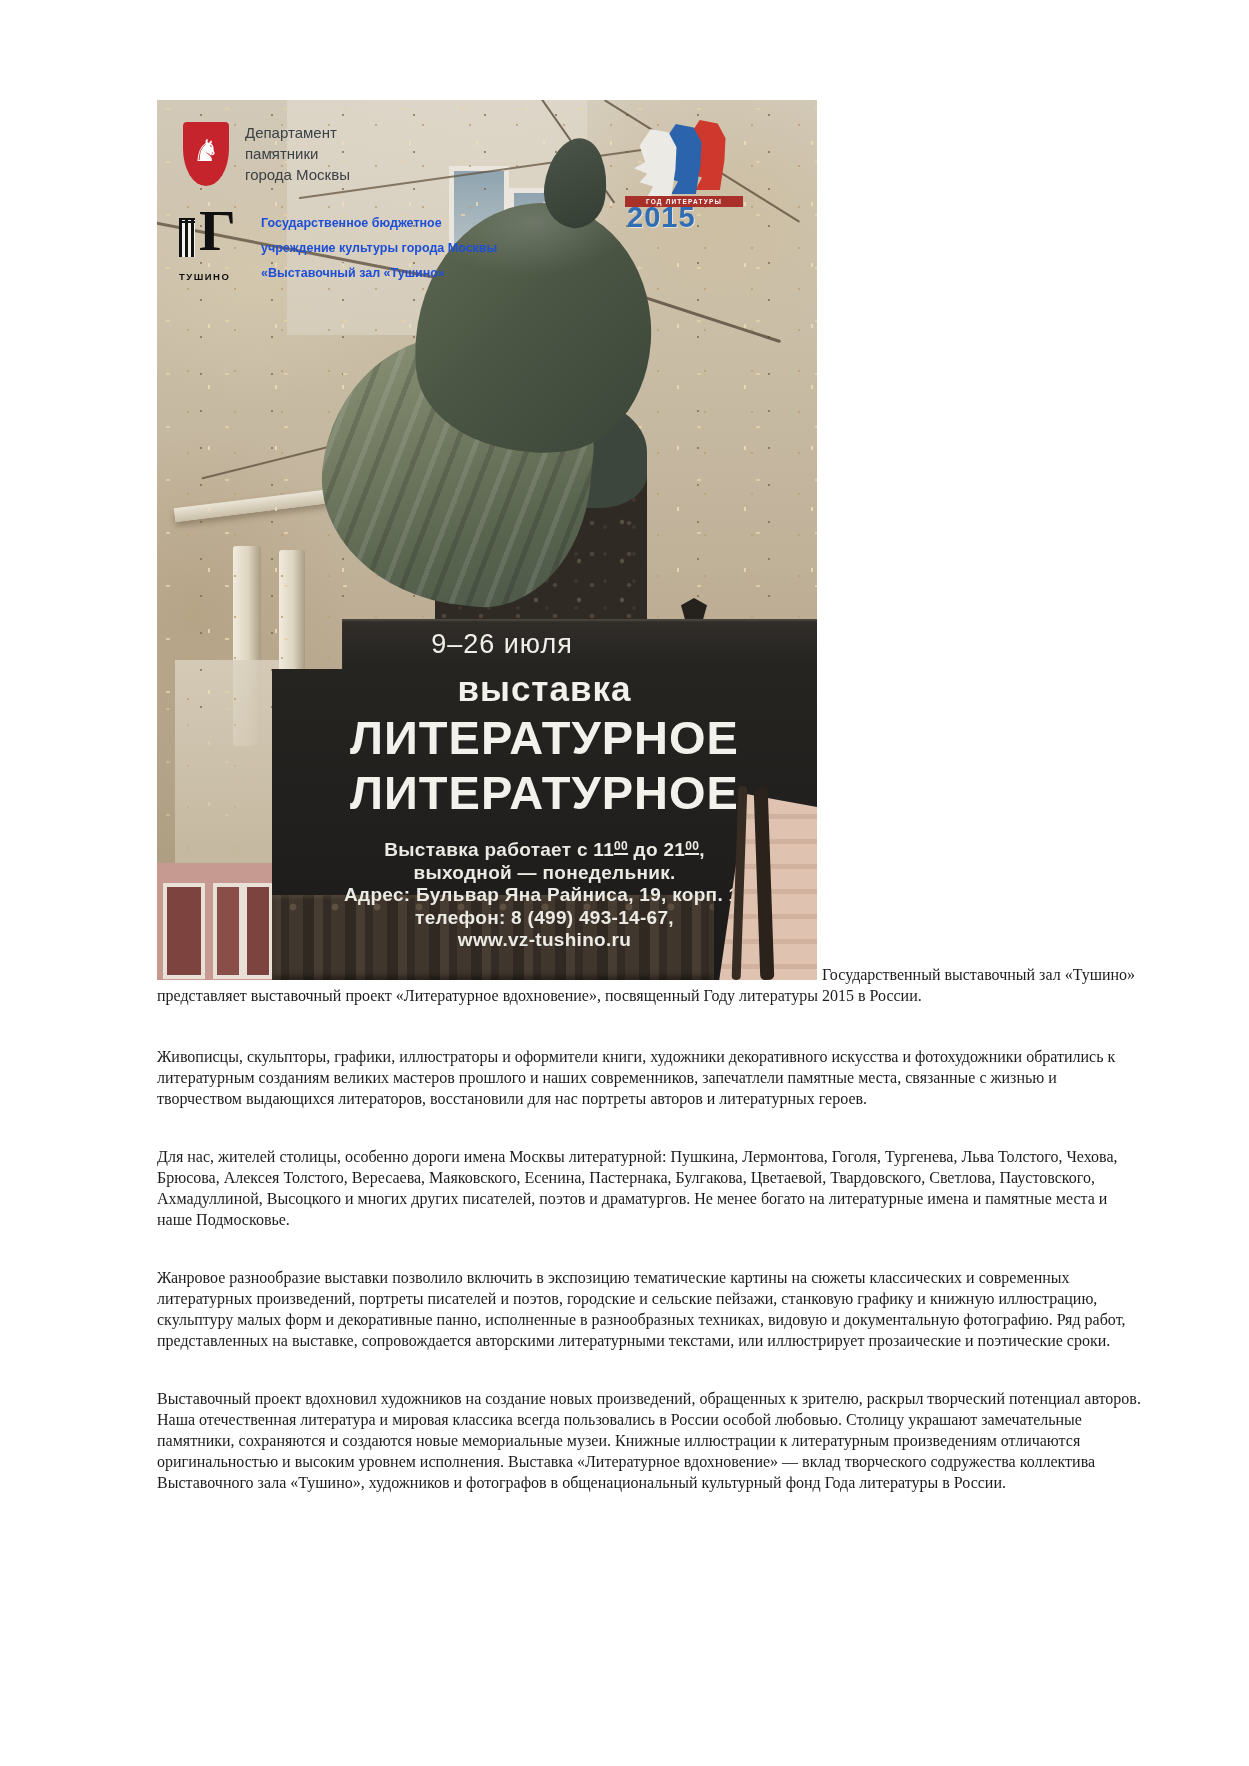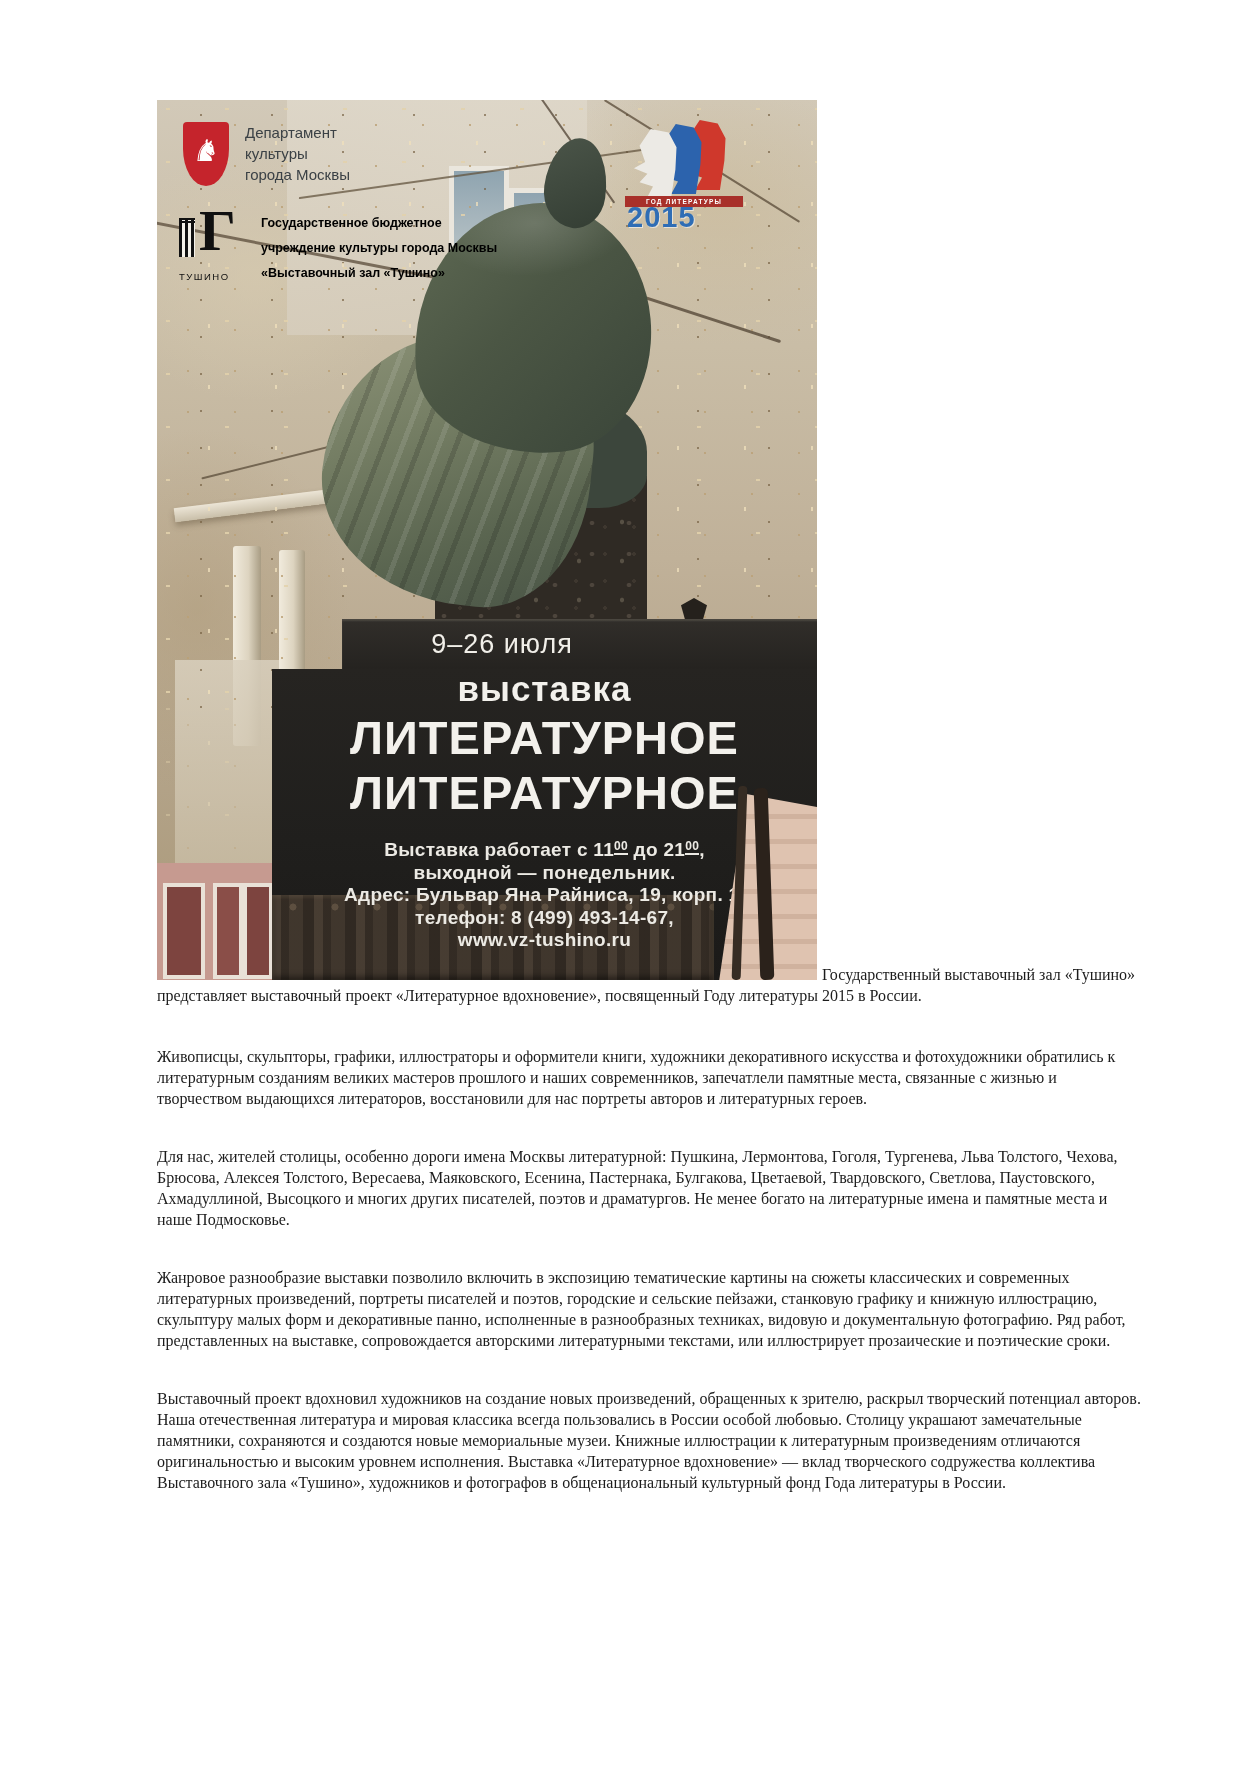--- a/index.html
+++ b/index.html
@@ -155,25 +155,25 @@
   .dept-text { position:absolute; left:62px; top:2px; }
   .dl { display:block; font-size:15px; line-height:21px; color:#3b4145; }
 
   .logo-tushino { left:22px; top:110px; width:78px; height:74px; z-index:9; }
   .t-col { position:absolute; left:0; top:8px; width:16px; height:34px;
     background:repeating-linear-gradient(90deg,#111 0 3px,#f5f2ea 3px 6px);
     border-top:5px double #111; }
   .t-letter { position:absolute; left:20px; top:-8px; font-family:"Liberation Serif", serif;
     font-size:58px; line-height:58px; font-weight:bold; color:#101010; }
   .t-caption { position:absolute; left:0; top:56px; width:78px; font-size:9.5px;
-    font-weight:normal; letter-spacing:1.5px; color:#101010; }
+    font-weight:bold; letter-spacing:1.5px; color:#101010; }
 
   .org-text { left:104px; top:116px; width:240px; z-index:9; }
   .ol { display:block; font-size:12.5px; font-weight:bold; line-height:14px;
-    margin-bottom:11px; color:#000000; }
+    margin-bottom:11px; color:#1d4ed8; }
 
   .logo-year { left:468px; top:20px; width:125px; height:130px; z-index:9; }
   .profile { position:absolute; width:56px; height:70px;
     clip-path:polygon(46% 0%,78% 5%,92% 26%,90% 58%,82% 100%,38% 100%,50% 82%,26% 76%,40% 64%,16% 56%,36% 47%,26% 24%); }
   .p-red   { left:49px; top:0;   background:#cf382c; }
   .p-blue  { left:25px; top:4px; background:#2c63ad; }
   .p-light { left:0;    top:9px; background:#eceae5; }
   .y-band { position:absolute; left:0; top:76px; width:118px; height:11px; background:#a8302a;
     color:#fff; font-size:6.5px; font-weight:bold; letter-spacing:1.2px;
     line-height:11px; text-align:center; overflow:hidden; }
@@ -236,21 +236,21 @@
       <span class="corner-right"></span>
       <span class="trunk t1"></span>
       <span class="trunk t2"></span>
 
       <span class="logo-dept">
         <span class="shield">
           <span class="rider">♞</span>
         </span>
         <span class="dept-text">
           <span class="dl">Департамент</span>
-          <span class="dl">культуры</span>
+          <span class="dl">памятники</span>
           <span class="dl">города Москвы</span>
         </span>
       </span>
 
       <span class="logo-tushino">
         <span class="t-col"></span>
         <span class="t-letter">Г</span>
         <span class="t-caption">ТУШИНО</span>
       </span>
 

